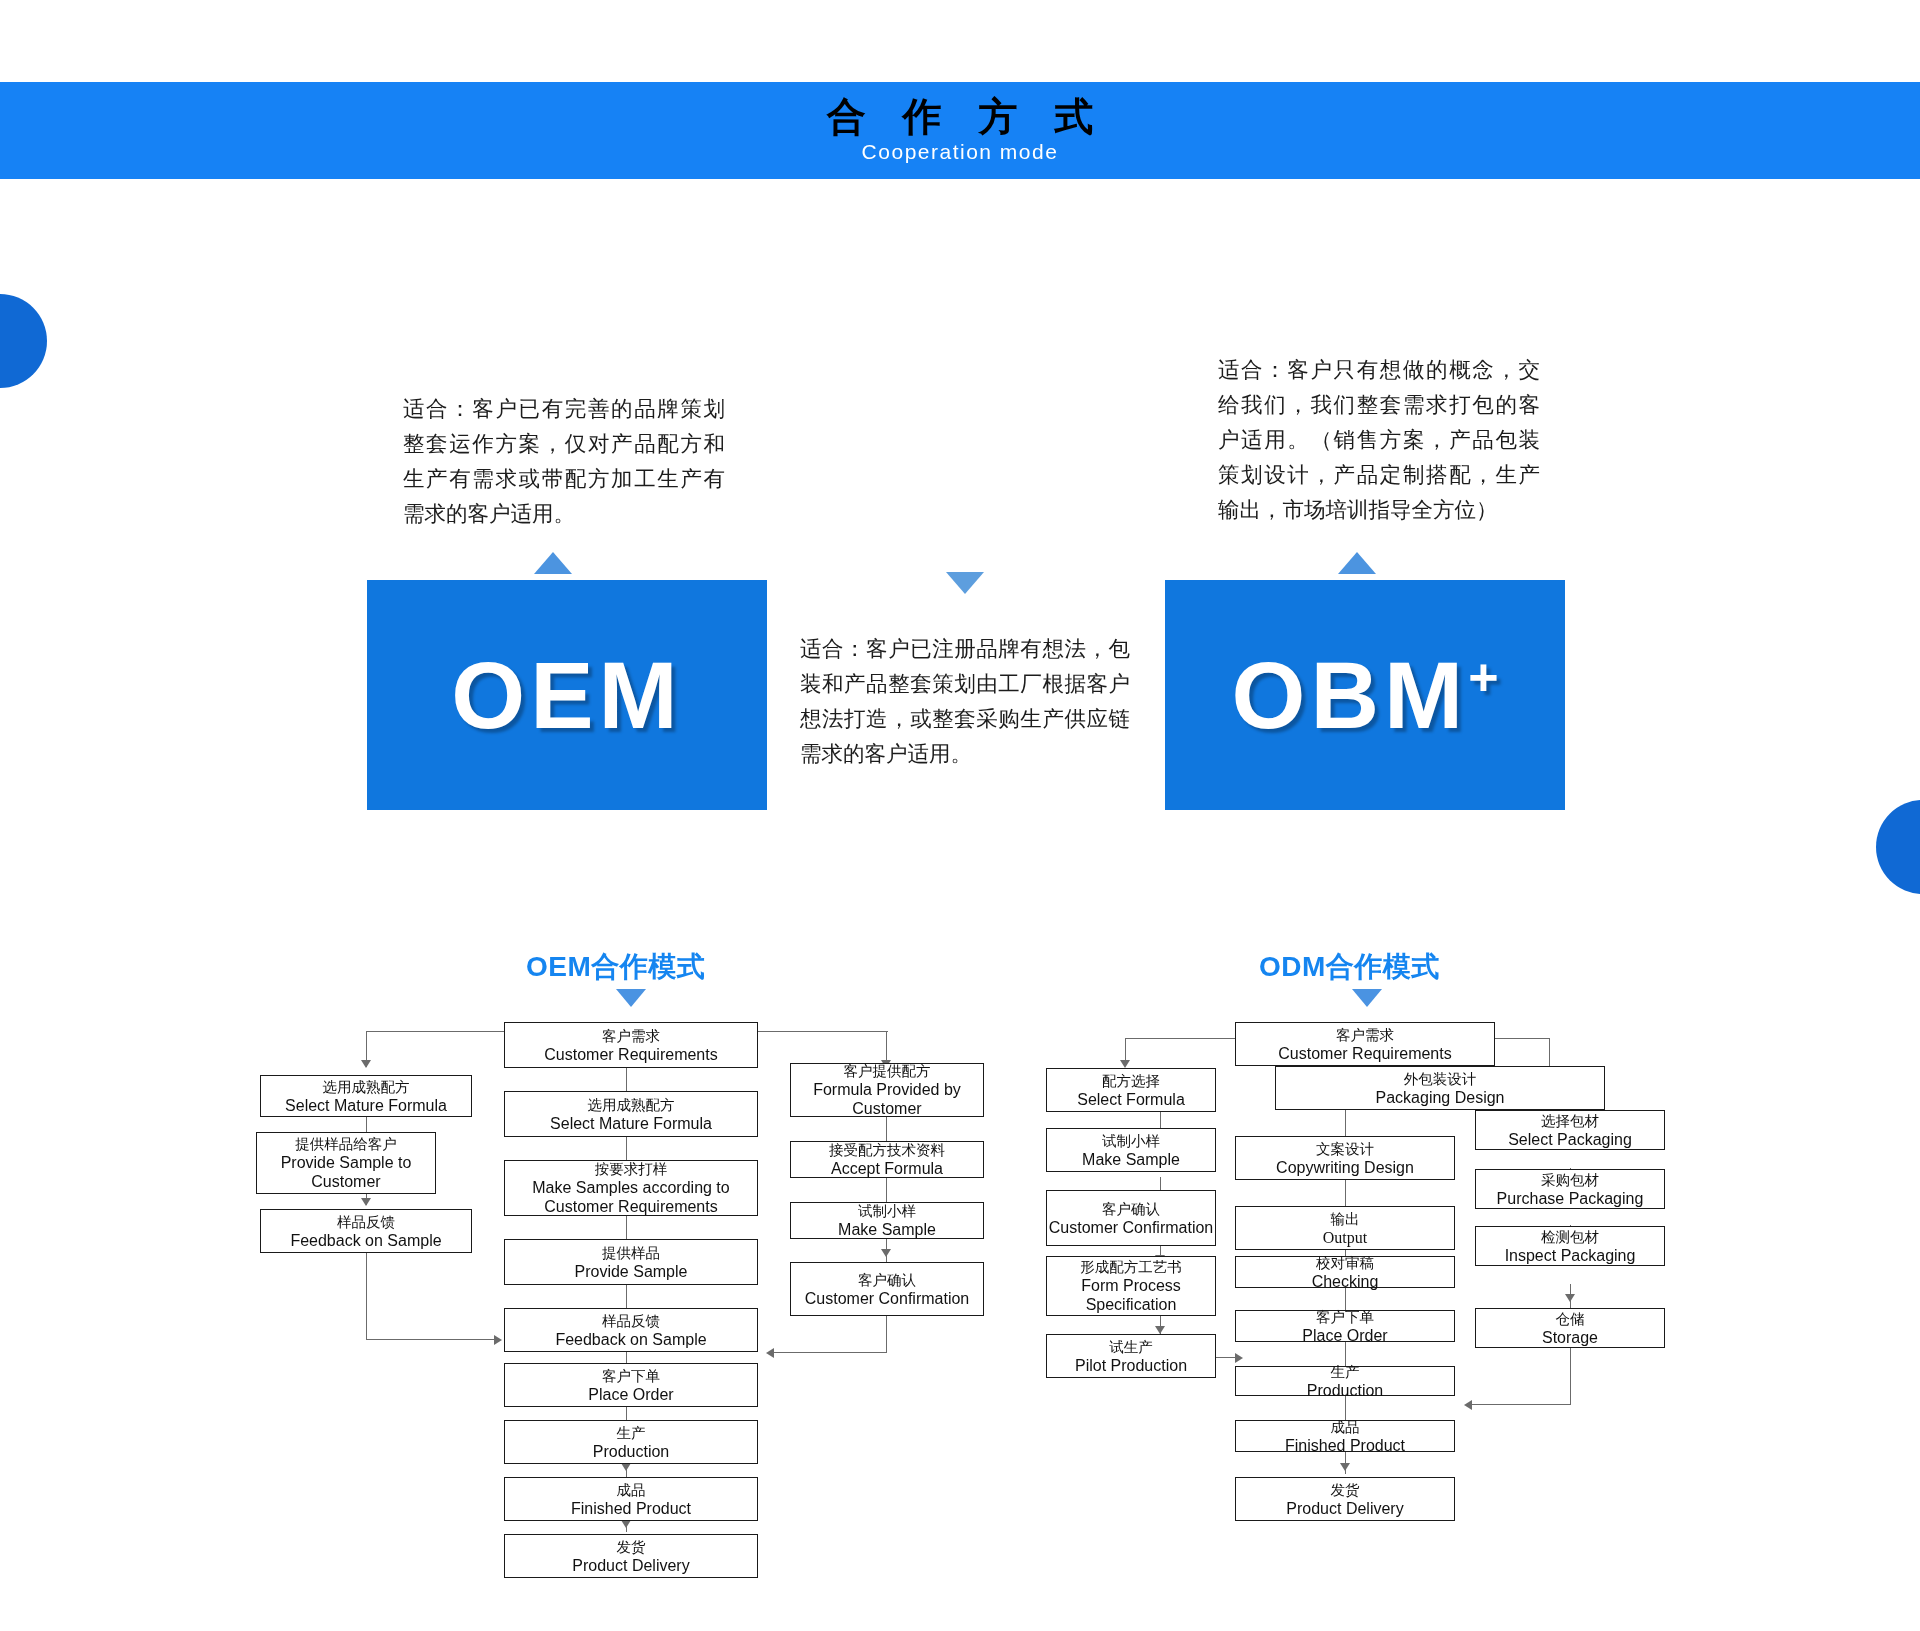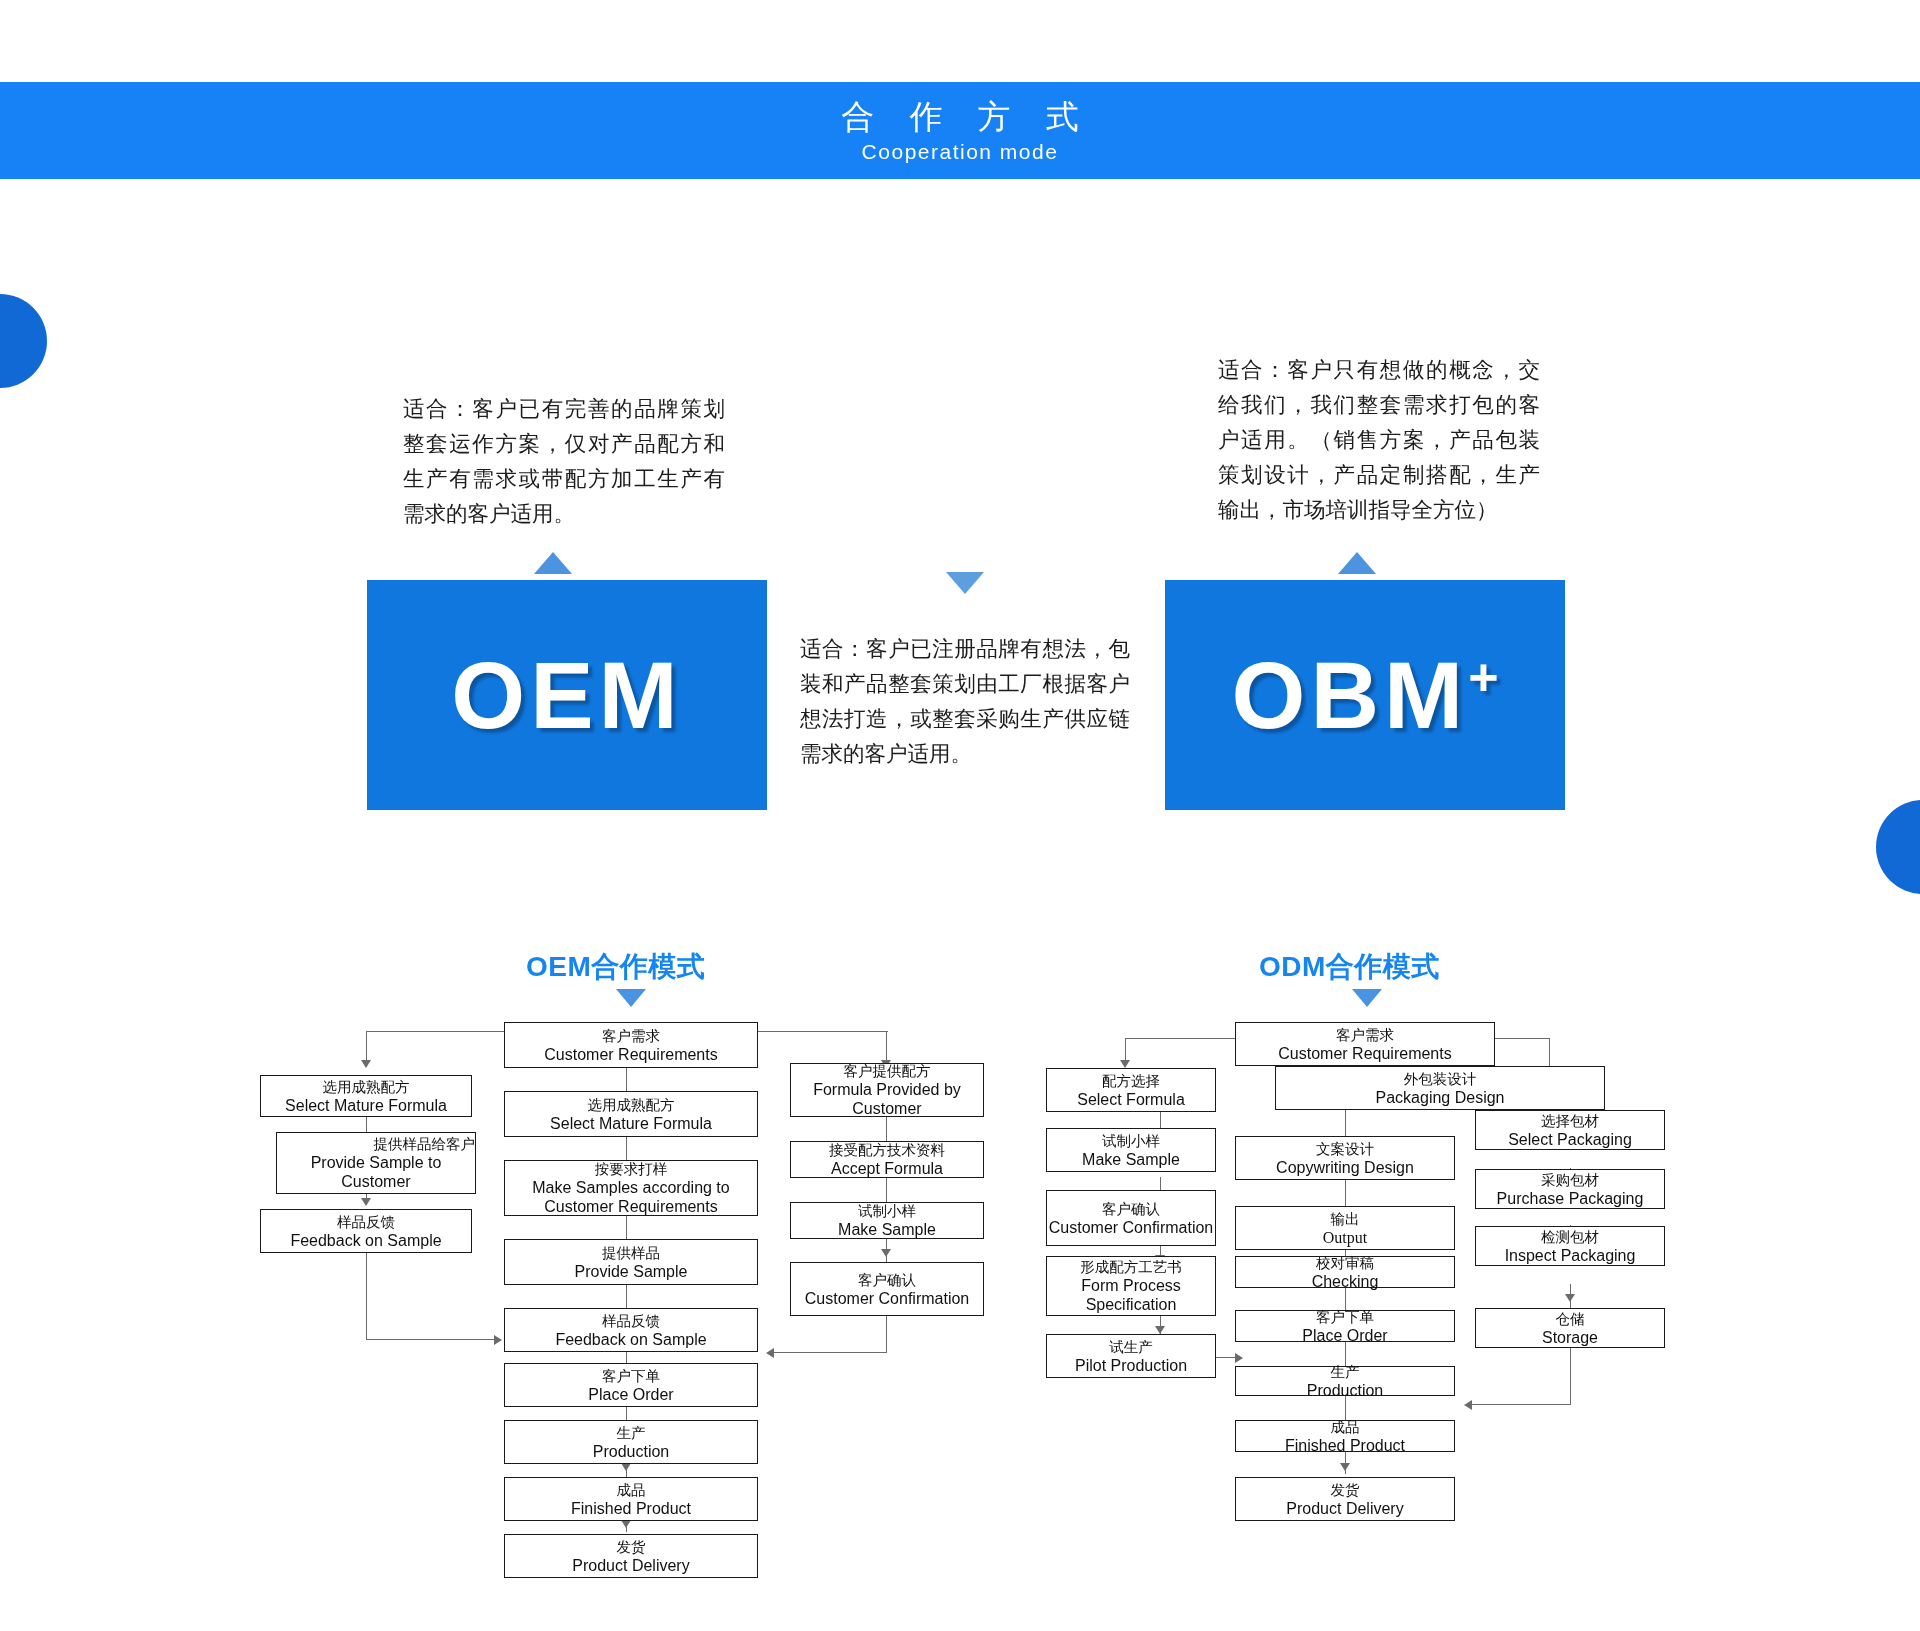--- a/index.html
+++ b/index.html
@@ -15,23 +15,23 @@
   
   .banner {
     position: absolute;
     left: 0; top: 82px;
     width: 1920px; height: 97px;
     background: #1682f5;
     display: flex; flex-direction: column;
     align-items: center; justify-content: center;
   }
   .banner-cn {
-    color: #ffffff;
-    font-size: 33px;
-    font-weight: normal;
+    color: #000000;
+    font-size: 39px;
+    font-weight: bold;
     letter-spacing: 13px;
     text-indent: 13px;
     line-height: 40px;
   }
   .banner-en {
     color: #ffffff;
     font-size: 21px;
     letter-spacing: 1.5px;
     line-height: 26px;
     margin-top: 2px;
@@ -207,21 +207,21 @@
   <div class="ln lnv" style="left:886px; top:1239px; height:24px;"></div>
   <div class="ar ar-down" style="left:881px; top:1249px;"></div>
   <div class="ln lnv" style="left:886px; top:1315px; height:38px;"></div>
   <div class="ln lnh" style="left:772px; top:1352px; width:115px;"></div>
   <div class="ar ar-left" style="left:766px; top:1348px;"></div>
 
   <div class="fbox" style="left:260px; top:1075px; width:212px; height:42px;">
     <div class="cn">选用成熟配方</div>
     <div class="en">Select Mature Formula</div>
   </div>
-  <div class="fbox" style="left:276px; top:1132px; width:200px; height:62px;align-items:flex-end;">
+  <div class="fbox" style="left:256px; top:1132px; width:180px; height:62px;">
     <div class="cn">提供样品给客户</div>
     <div class="en" style="white-space:normal;">Provide Sample to Customer</div>
   </div>
   <div class="fbox" style="left:260px; top:1209px; width:212px; height:44px;">
     <div class="cn">样品反馈</div>
     <div class="en">Feedback on Sample</div>
   </div>
 
   <div class="fbox" style="left:504px; top:1022px; width:254px; height:46px;">
     <div class="cn">客户需求</div>

